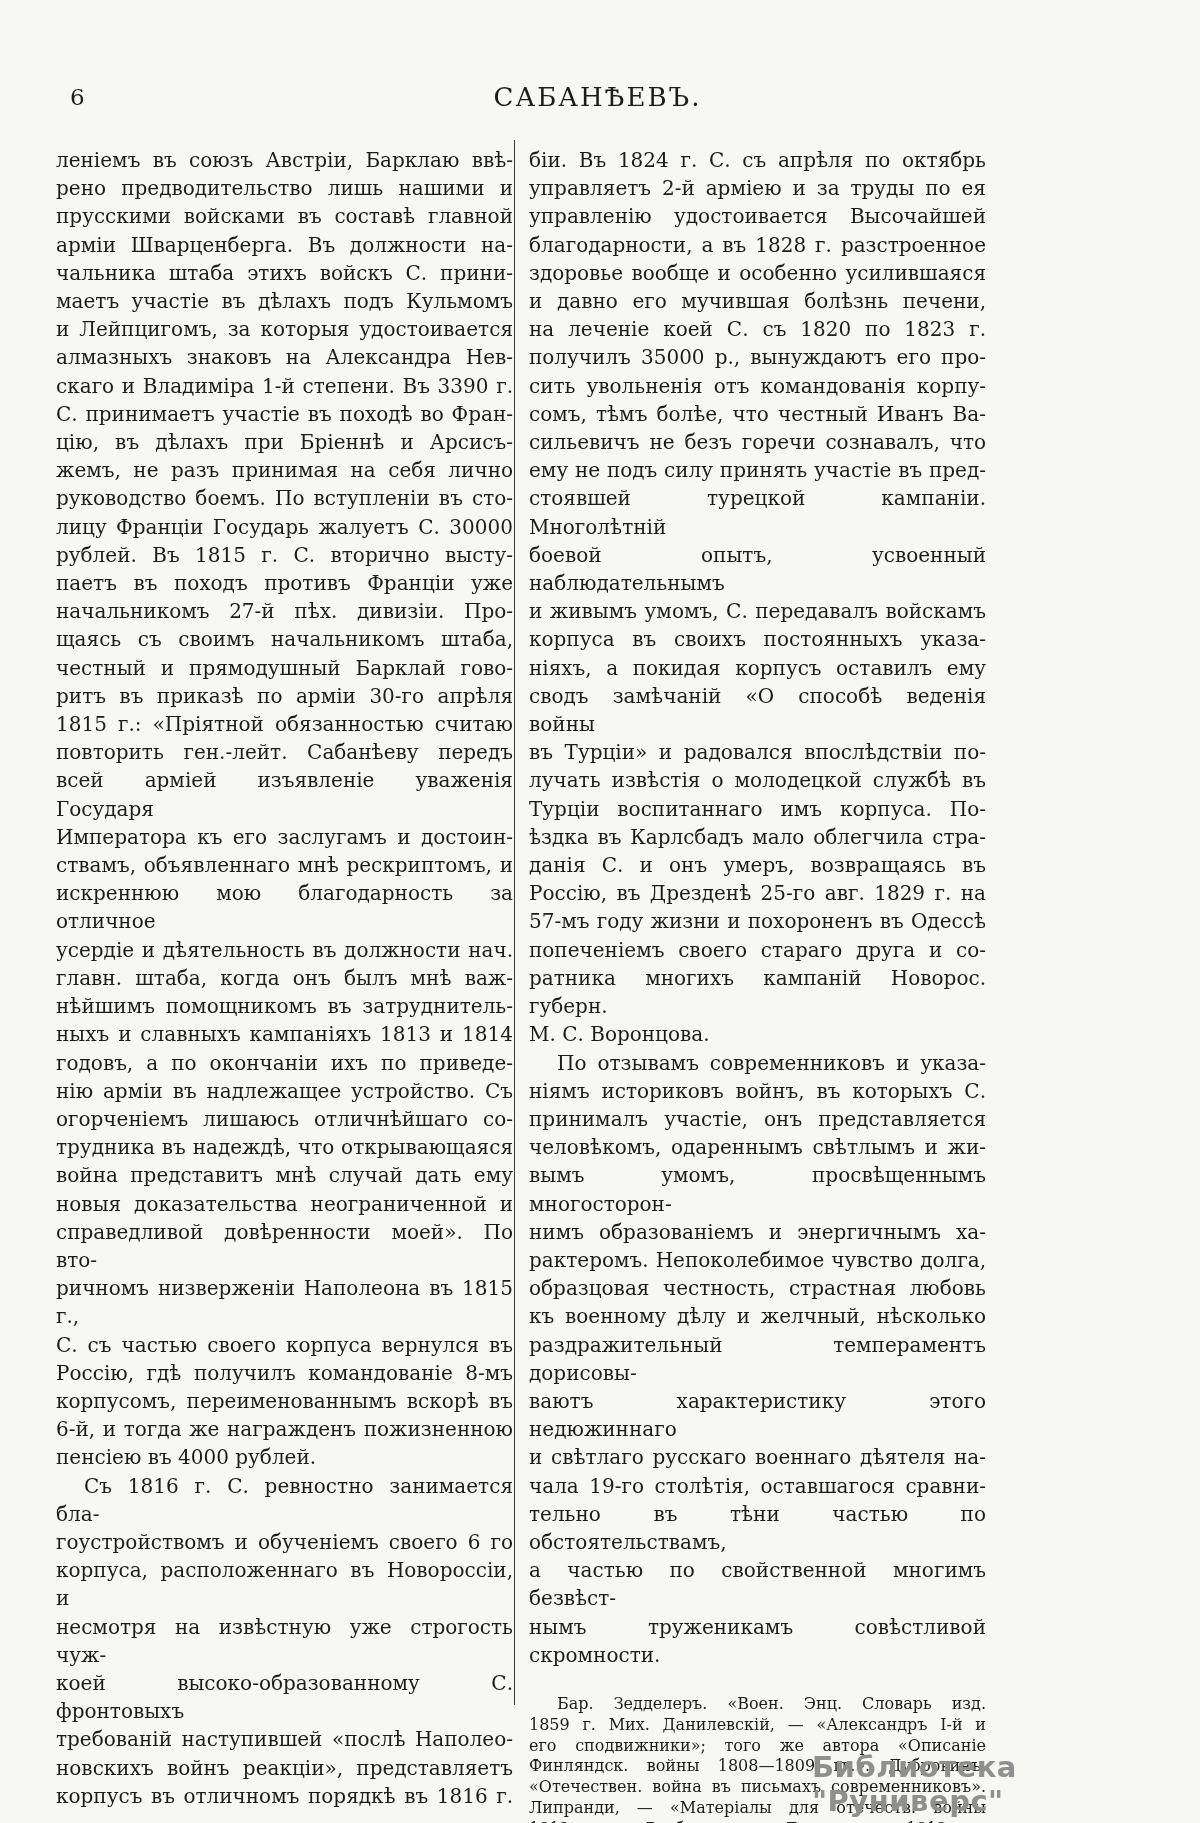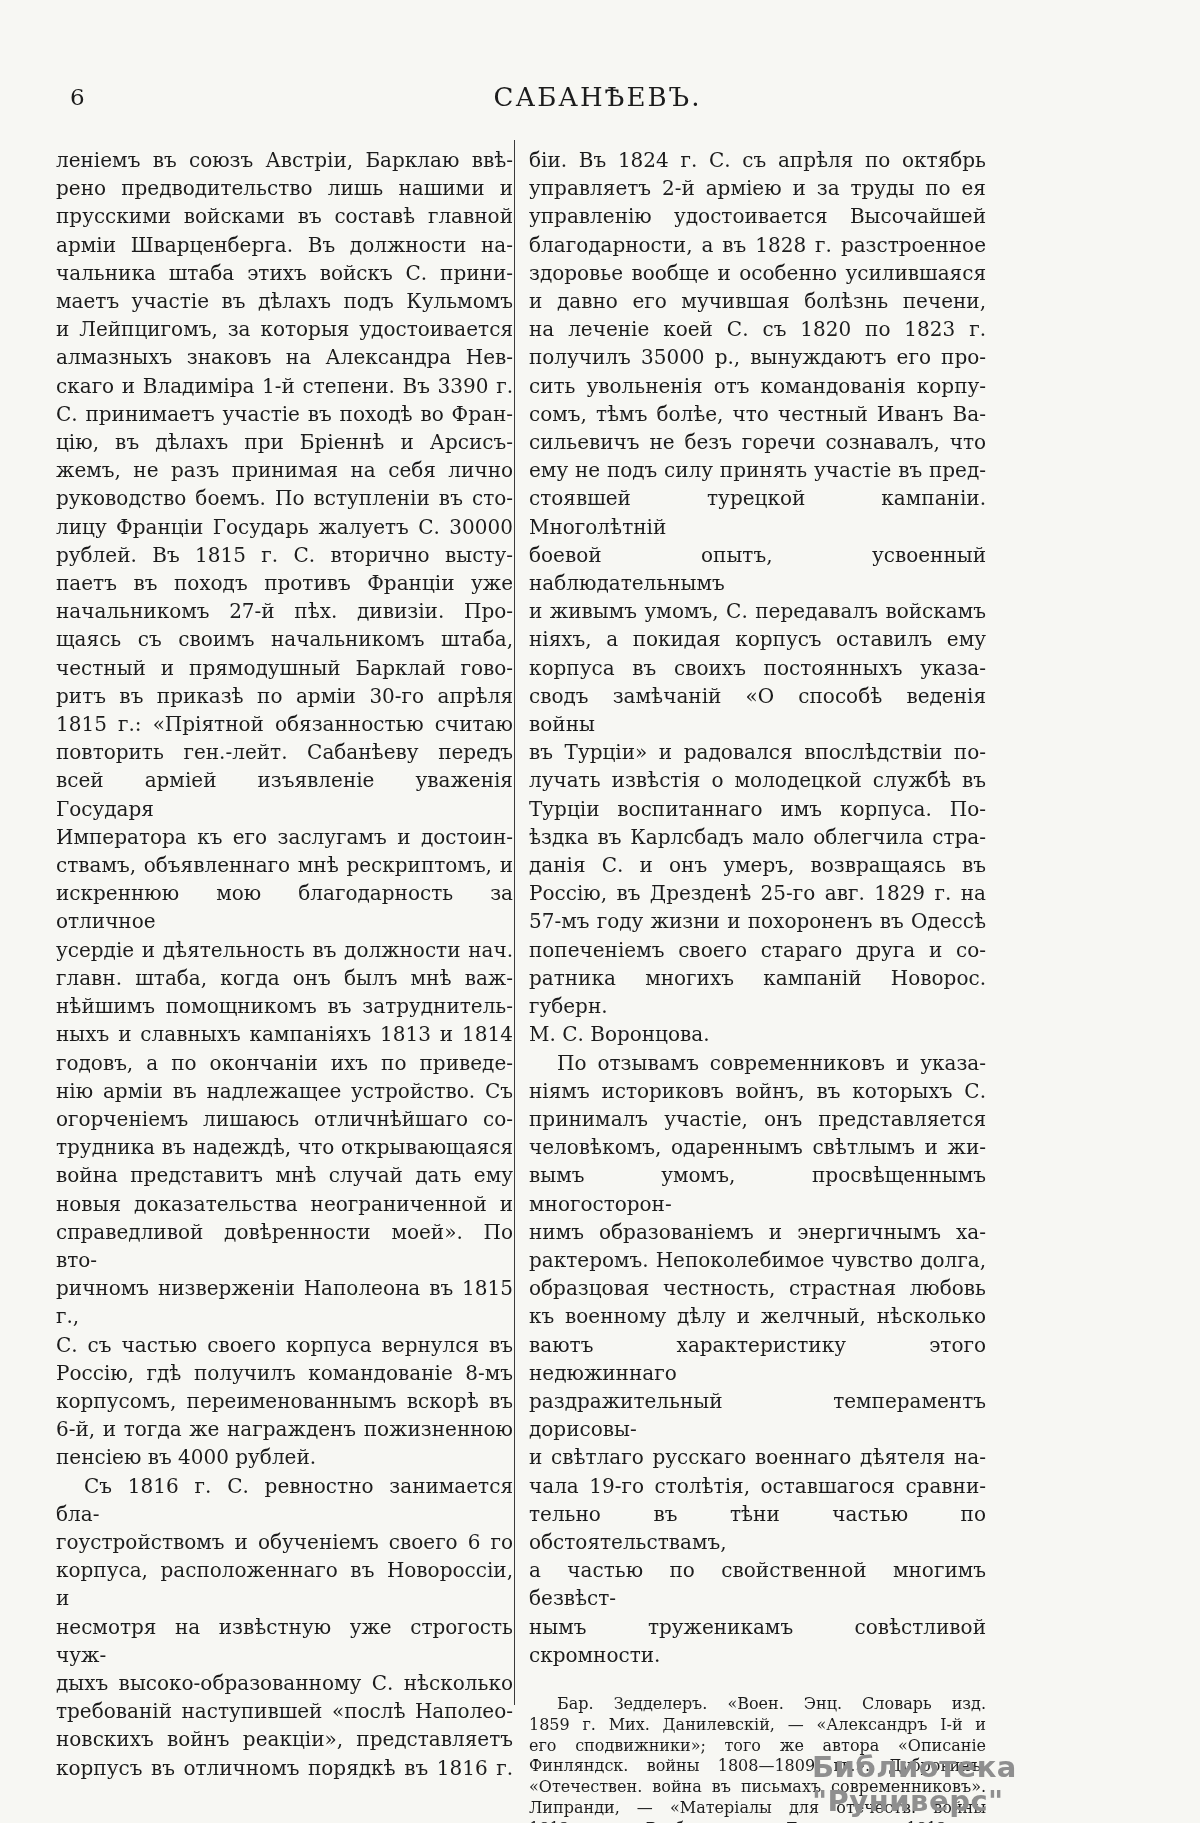--- a/index.html
+++ b/index.html
@@ -91,21 +91,21 @@
     <div class="line">ричномъ низверженіи Наполеона въ 1815 г.,</div>
     <div class="line">С. съ частью своего корпуса вернулся въ</div>
     <div class="line">Россію, гдѣ получилъ командованіе 8-мъ</div>
     <div class="line">корпусомъ, переименованнымъ вскорѣ въ</div>
     <div class="line">6-й, и тогда же награжденъ пожизненною</div>
     <div class="line l">пенсіею въ 4000 рублей.</div>
     <div class="line i">Съ 1816 г. С. ревностно занимается бла-</div>
     <div class="line">гоустройствомъ и обученіемъ своего 6 го</div>
     <div class="line">корпуса, расположеннаго въ Новороссіи, и</div>
     <div class="line">несмотря на извѣстную уже строгость чуж-</div>
-    <div class="line">дыхъ высоко-образованному С. нѣсколько</div>
+    <div class="line">коей высоко-образованному С. фронтовыхъ</div>
     <div class="line">требованій наступившей «послѣ Наполео-</div>
     <div class="line">новскихъ войнъ реакціи», представляетъ</div>
     <div class="line">корпусъ въ отличномъ порядкѣ въ 1816 г.</div>
   </div>
 
 <div class="divider"></div>
 
 <div class="column col-right">
   <div>
       <div class="line">біи. Въ 1824 г. С. съ апрѣля по октябрь</div>
@@ -116,44 +116,44 @@
       <div class="line">и давно его мучившая болѣзнь печени,</div>
       <div class="line">на леченіе коей С. съ 1820 по 1823 г.</div>
       <div class="line">получилъ 35000 р., вынуждаютъ его про-</div>
       <div class="line">сить увольненія отъ командованія корпу-</div>
       <div class="line">сомъ, тѣмъ болѣе, что честный Иванъ Ва-</div>
       <div class="line">сильевичъ не безъ горечи сознавалъ, что</div>
       <div class="line">ему не подъ силу принять участіе въ пред-</div>
       <div class="line">стоявшей турецкой кампаніи. Многолѣтній</div>
       <div class="line">боевой опытъ, усвоенный наблюдательнымъ</div>
       <div class="line">и живымъ умомъ, С. передавалъ войскамъ</div>
+      <div class="line">корпуса въ своихъ постоянныхъ указа-</div>
       <div class="line">ніяхъ, а покидая корпусъ оставилъ ему</div>
-      <div class="line">корпуса въ своихъ постоянныхъ указа-</div>
       <div class="line">сводъ замѣчаній «О способѣ веденія войны</div>
       <div class="line">въ Турціи» и радовался впослѣдствіи по-</div>
       <div class="line">лучать извѣстія о молодецкой службѣ въ</div>
       <div class="line">Турціи воспитаннаго имъ корпуса. По-</div>
       <div class="line">ѣздка въ Карлсбадъ мало облегчила стра-</div>
       <div class="line">данія С. и онъ умеръ, возвращаясь въ</div>
       <div class="line">Россію, въ Дрезденѣ 25-го авг. 1829 г. на</div>
       <div class="line">57-мъ году жизни и похороненъ въ Одессѣ</div>
       <div class="line">попеченіемъ своего стараго друга и со-</div>
       <div class="line">ратника многихъ кампаній Новорос. губерн.</div>
       <div class="line l">М. С. Воронцова.</div>
       <div class="line i">По отзывамъ современниковъ и указа-</div>
       <div class="line">ніямъ историковъ войнъ, въ которыхъ С.</div>
       <div class="line">принималъ участіе, онъ представляется</div>
       <div class="line">человѣкомъ, одареннымъ свѣтлымъ и жи-</div>
       <div class="line">вымъ умомъ, просвѣщеннымъ многосторон-</div>
       <div class="line">нимъ образованіемъ и энергичнымъ ха-</div>
       <div class="line">рактеромъ. Непоколебимое чувство долга,</div>
       <div class="line">образцовая честность, страстная любовь</div>
       <div class="line">къ военному дѣлу и желчный, нѣсколько</div>
+      <div class="line">раздражительный темпераментъ дорисовы-</div>
       <div class="line">ваютъ характеристику этого недюжиннаго</div>
-      <div class="line">раздражительный темпераментъ дорисовы-</div>
       <div class="line">и свѣтлаго русскаго военнаго дѣятеля на-</div>
       <div class="line">чала 19-го столѣтія, оставшагося сравни-</div>
       <div class="line">тельно въ тѣни частью по обстоятельствамъ,</div>
       <div class="line">а частью по свойственной многимъ безвѣст-</div>
       <div class="line l">нымъ труженикамъ совѣстливой скромности.</div>
     </div>
   <div class="bibliography">
       <div class="line i">Бар. Зедделеръ. «Воен. Энц. Словарь изд.</div>
       <div class="line">1859 г. Мих. Данилевскій, — «Александръ I-й и</div>
       <div class="line">его сподвижники»; того же автора «Описаніе</div>

